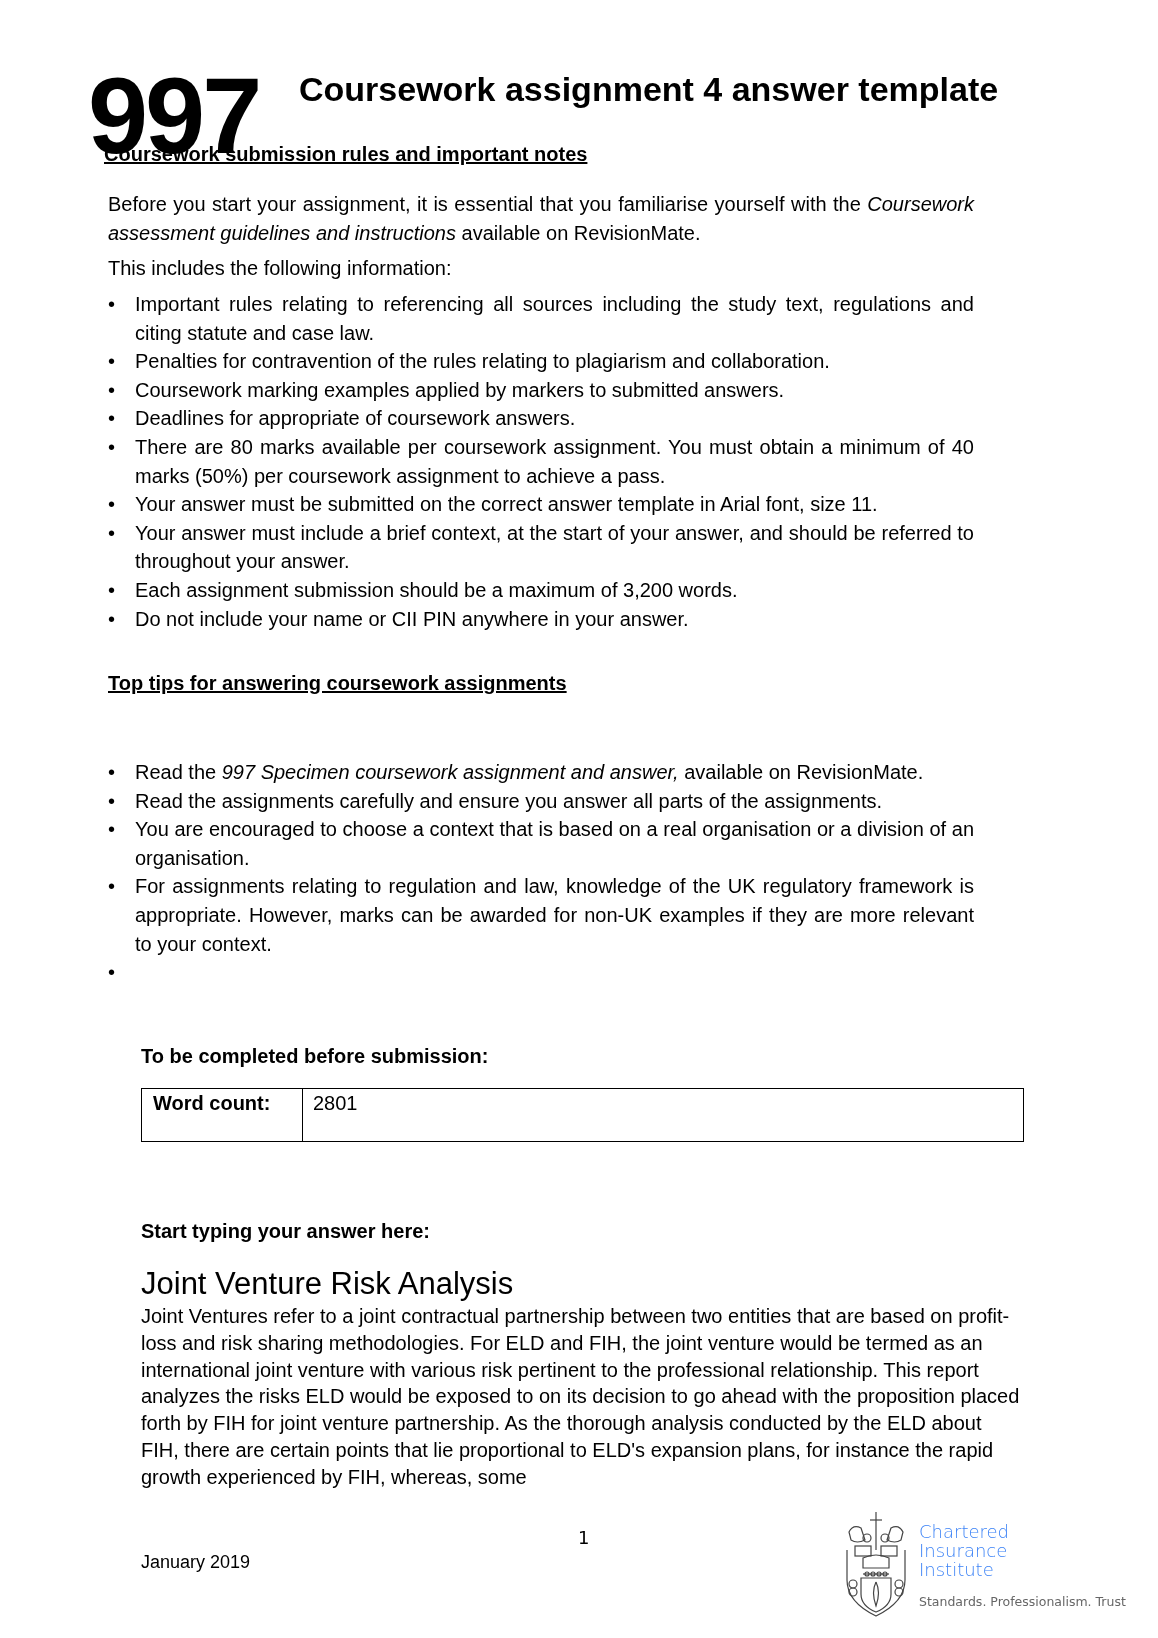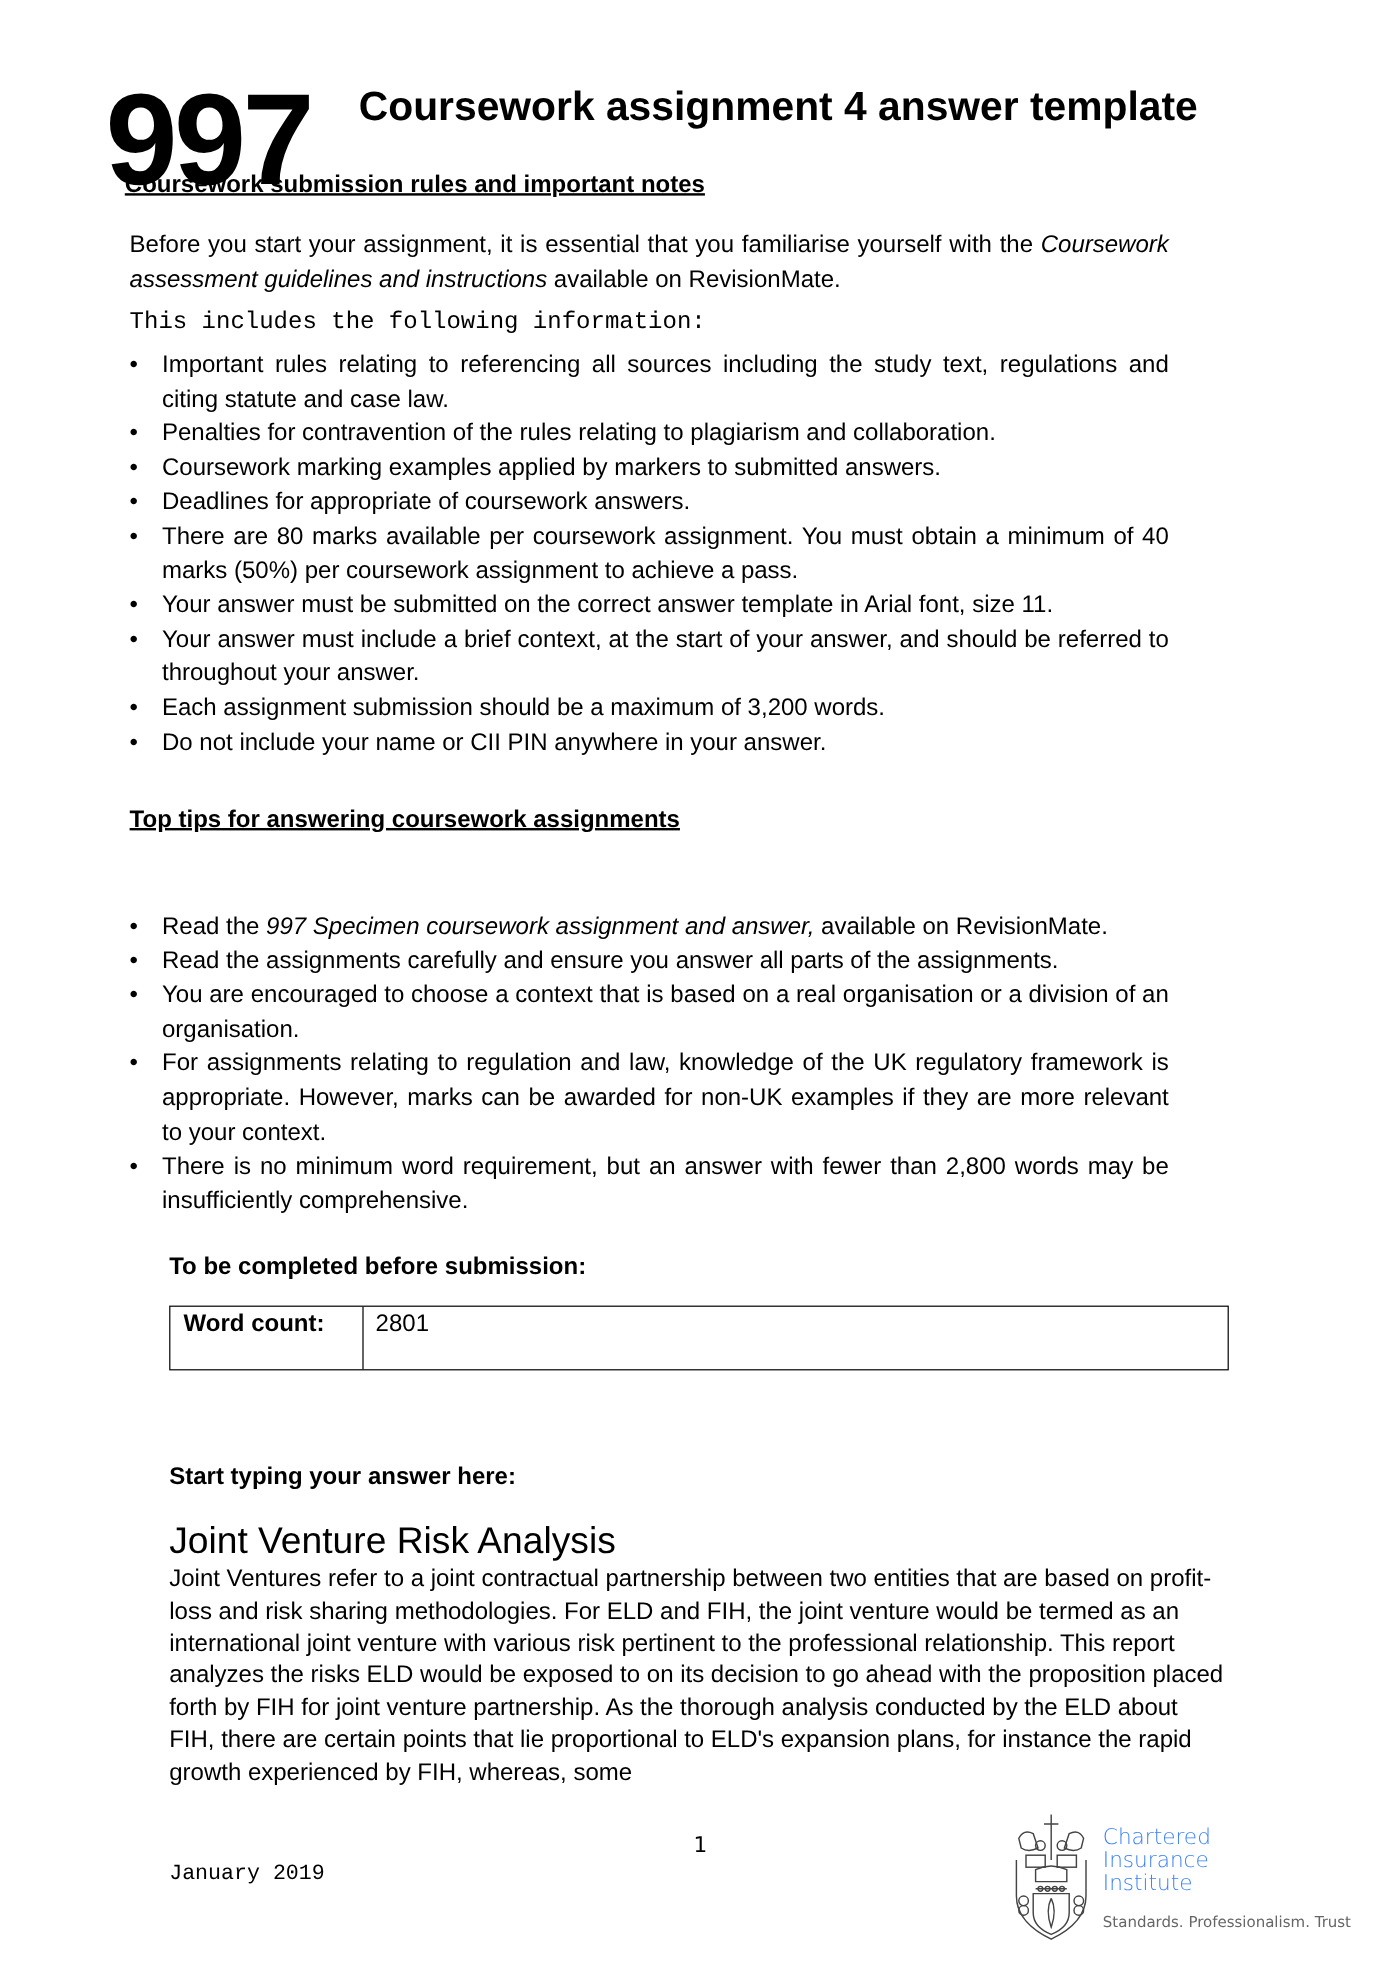--- a/index.html
+++ b/index.html
@@ -12,59 +12,59 @@
   ul.bullets { margin: 0; padding: 0; list-style: none; }
   ul.bullets li { position: relative; padding-left: 27px; font-size: 20px; line-height: 28.6px; text-align: justify; }
   ul.bullets li .dot { position: absolute; left: 0; top: 0; width: 27px; }
   .bold-label { font-size: 20px; font-weight: bold; }
   .wc-table { left: 141px; top: 1088px; width: 883px; height: 54px; border: 1.5px solid #000; display: flex; box-sizing: border-box; }
   .wc-label { width: 161px; border-right: 1.5px solid #000; box-sizing: border-box; padding: 3px 0 0 11px; font-size: 20px; font-weight: bold; }
   .wc-value { flex: 1; padding: 3px 0 0 10px; font-size: 20px; }
   .answer-title { left: 141px; top: 1265px; font-size: 31px; line-height: 1.2; }
   .answer-body { left: 141px; top: 1303px; width: 880px; font-size: 20px; line-height: 26.8px; }
   .footer-page { left: 578px; top: 1527px; font-family: "DejaVu Sans", sans-serif; font-size: 18px; }
-  .footer-date { left: 141px; top: 1552px; font-family: Liberation Mono, monospace; font-size: 18px; }
+  .footer-date { left: 141px; top: 1552px; font-family: Liberation Sans, sans-serif; font-size: 18px; }
   .logo { left: 843px; top: 1510px; width: 290px; height: 110px; }
   .logo-text { position: absolute; left: 76px; top: 12px; font-family: "DejaVu Sans", sans-serif; color: #3b82f6; font-size: 18px; line-height: 19px; font-weight: 300; }
   .logo-tag { position: absolute; left: 76px; top: 84px; font-family: "DejaVu Sans", sans-serif; color: #666; font-size: 12.5px; }
 </style>
 </head>
 <body>
 
 <div class="abs title-num">997</div>
 <div class="abs title-text">Coursework assignment 4 answer template</div>
 
 <div class="abs h-underline" style="left:104px; top:143px;">Coursework submission rules and important notes</div>
 
 <div class="abs para" style="left:108px; top:190px; width:866px;">
   <span>Before you start your assignment, it is essential that you familiarise yourself with the </span><em>Coursework assessment guidelines and instructions</em><span> available on RevisionMate.</span>
 </div>
 
-<div class="abs para" style="left:108px; top:254px;font-family:Liberation Mono, monospace;">This includes the following information:</div>
+<div class="abs para" style="left:108px; top:254px;">This includes the following information:</div>
 
 <ul class="abs bullets" style="left:108px; top:290px; width:866px;">
   <li><span class="dot">•</span><span>Important rules relating to referencing all sources including the study text, regulations and citing statute and case law.</span></li>
   <li><span class="dot">•</span><span>Penalties for contravention of the rules relating to plagiarism and collaboration.</span></li>
   <li><span class="dot">•</span><span>Coursework marking examples applied by markers to submitted answers.</span></li>
   <li><span class="dot">•</span><span>Deadlines for appropriate of coursework answers.</span></li>
   <li><span class="dot">•</span><span>There are 80 marks available per coursework assignment. You must obtain a minimum of 40 marks (50%) per coursework assignment to achieve a pass.</span></li>
   <li><span class="dot">•</span><span>Your answer must be submitted on the correct answer template in Arial font, size 11.</span></li>
   <li><span class="dot">•</span><span>Your answer must include a brief context, at the start of your answer, and should be referred to throughout your answer.</span></li>
   <li><span class="dot">•</span><span>Each assignment submission should be a maximum of 3,200 words.</span></li>
   <li><span class="dot">•</span><span>Do not include your name or CII PIN anywhere in your answer.</span></li>
 </ul>
 
 <div class="abs h-underline" style="left:108px; top:672px;">Top tips for answering coursework assignments</div>
 
 <ul class="abs bullets" style="left:108px; top:758px; width:866px;">
   <li><span class="dot">•</span><span>Read the </span><em>997 Specimen coursework assignment and answer,</em><span> available on RevisionMate.</span></li>
   <li><span class="dot">•</span><span>Read the assignments carefully and ensure you answer all parts of the assignments.</span></li>
   <li><span class="dot">•</span><span>You are encouraged to choose a context that is based on a real organisation or a division of an organisation.</span></li>
   <li><span class="dot">•</span><span>For assignments relating to regulation and law, knowledge of the UK regulatory framework is appropriate. However, marks can be awarded for non-UK examples if they are more relevant to your context.</span></li>
-  <li><span class="dot">•</span><span>There is no minimum word requirement, but an answer with fewer than 2,800 words may be insufficiently comprehensive.</span></li>
+  <li><span class="dot">•</span></li>
 </ul>
 
 <div class="abs bold-label" style="left:141px; top:1045px;">To be completed before submission:</div>
 
 <div class="abs wc-table">
   <div class="wc-label">Word count:</div>
   <div class="wc-value">2801</div>
 </div>
 
 <div class="abs bold-label" style="left:141px; top:1220px;">Start typing your answer here:</div>

